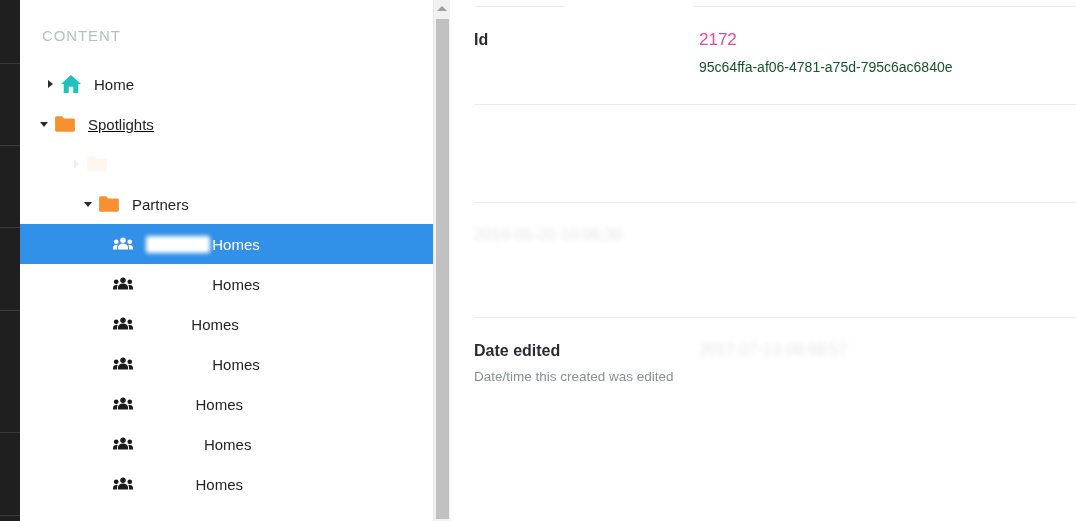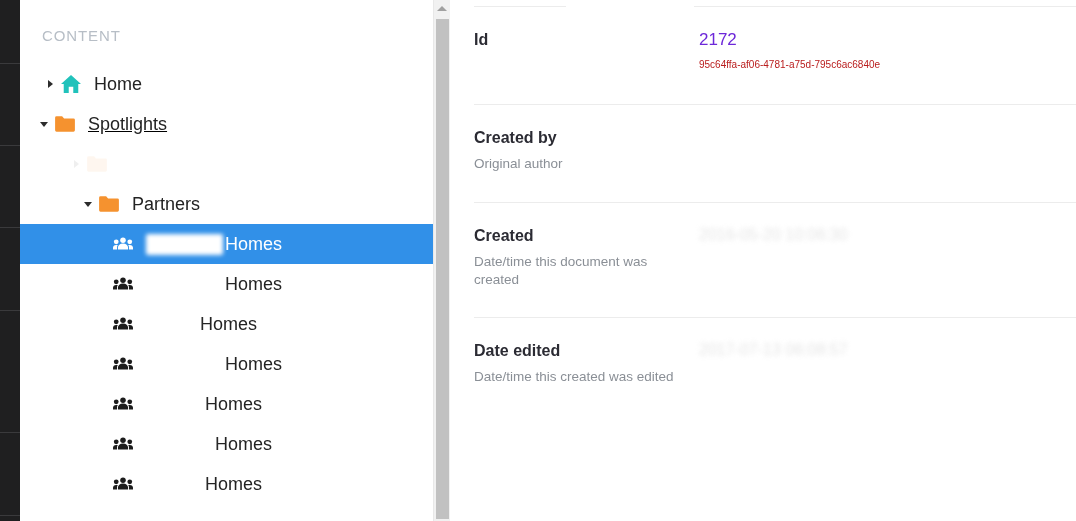--- a/index.html
+++ b/index.html
@@ -75,21 +75,21 @@
     border-right: 4.5px solid transparent;
   }
 
   .t-icon {
     width: 26px; flex: 0 0 26px;
     display: flex; align-items: center; justify-content: center;
   }
   .t-icon svg { display: block; }
 
   .tree-label {
-    font-size: 18px;
+    font-size: 15px;
     color: #1b264f;
     color: #232323;
     font-weight: 400;
     padding-left: 10px;
     display: flex;
     align-items: flex-start;
   }
   .redacted {
     display: inline-block;
     background: #ffffff;
@@ -176,26 +176,26 @@
   .prop-desc {
     font-size: 13.5px;
     color: #8a8f96;
     line-height: 1.35;
     margin-top: 7px;
     max-width: 200px;
   }
   .prop-value { flex: 1 1 auto; }
   .val-main {
     font-size: 17px;
-    color: #6d28d9;
+    color: #ec4899;
     line-height: 1.2;
   }
   .val-sub {
-    font-size: 10px;
-    color: #b91c1c;
+    font-size: 14px;
+    color: #14532d;
     margin-top: 9px;
   }
   .val-blurred {
     font-size: 16px;
     color: #cfcfcf;
     filter: blur(2.6px);
     opacity: 0.55;
   }
   .doctype {
     display: flex;
@@ -419,30 +419,22 @@
         <div class="prop-row row-h-id">
           <div class="prop-label">
             <div class="prop-name">Id</div>
           </div>
           <div class="prop-value">
             <div class="val-main">2172</div>
             <div class="val-sub">95c64ffa-af06-4781-a75d-795c6ac6840e</div>
           </div>
         </div>
         <div class="prop-row row-h-author">
-          <div class="prop-label">
-            <div class="prop-name">Created by</div>
-            <div class="prop-desc">Original author</div>
-          </div>
         </div>
         <div class="prop-row row-h-created">
-          <div class="prop-label">
-            <div class="prop-name">Created</div>
-            <div class="prop-desc">Date/time this document was created</div>
-          </div>
           <div class="prop-value">
             <div class="val-blurred">2016-05-20 10:06:30</div>
           </div>
         </div>
         <div class="prop-row row-h-edited">
           <div class="prop-label">
             <div class="prop-name">Date edited</div>
             <div class="prop-desc">Date/time this created was edited</div>
           </div>
           <div class="prop-value">

